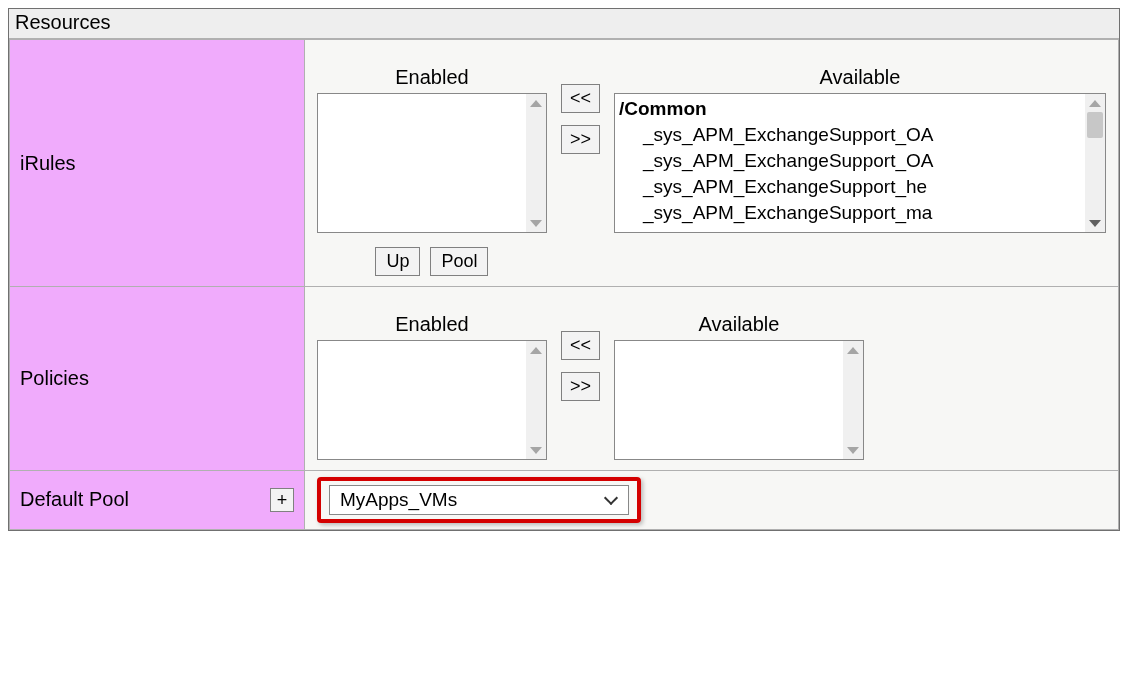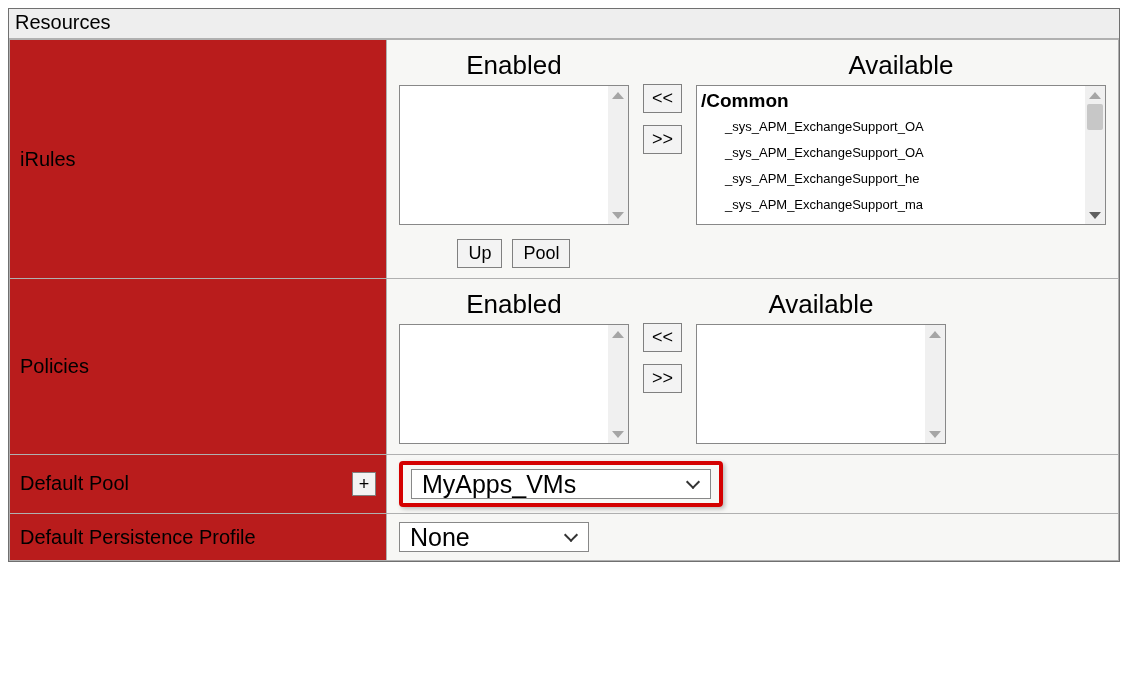--- a/index.html
+++ b/index.html
@@ -24,62 +24,63 @@
   }
   .content-table {
     width: 100%;
     border-collapse: collapse;
   }
   .content-table > tbody > tr > td {
     border: 1px solid #b0b0b0;
     vertical-align: middle;
   }
   .label-cell {
-    background: #b91c1c;
+    background: #f0abfc;
     padding: 8px 10px;
     width: 378px;
     font-size: 20px;
   }
   .value-cell {
     background: #f7f7f5;
     padding: 10px 12px;
   }
   .dual-list {
     display: flex;
     align-items: flex-start;
     gap: 14px;
   }
   .dl-col {
     display: flex;
     flex-direction: column;
     align-items: center;
   }
   .dl-header {
-    font-size: 26px;
+    font-size: 20px;
     margin-bottom: 4px;
+    margin-top: 16px;
   }
   .listbox {
     background: #ffffff;
     border: 1px solid #888888;
     overflow: hidden;
     position: relative;
   }
   .listbox-inner {
     padding: 2px 4px;
     overflow: hidden;
     height: 100%;
   }
   .lb-enabled-irules   { width: 230px; height: 140px; }
-  .lb-available-irules { width: 410px; height: 140px; }
+  .lb-available-irules { width: 492px; height: 140px; }
   .lb-enabled-policies   { width: 230px; height: 120px; }
   .lb-available-policies { width: 250px; height: 120px; }
 
   .lb-item {
     white-space: nowrap;
-    font-size: 13px;
+    font-size: 19px;
     line-height: 26px;
     padding-left: 4px;
   }
   .lb-group {
     font-weight: bold;
     font-size: 19px;
     line-height: 26px;
   }
   .lb-item.indent { padding-left: 24px; }
 
@@ -145,21 +146,21 @@
   }
 
   .select {
     display: inline-flex;
     align-items: center;
     justify-content: space-between;
     background: #ffffff;
     border: 1px solid #888888;
     height: 30px;
     padding: 0 8px 0 10px;
-    font-size: 25px;
+    font-size: 19px;
     cursor: pointer;
   }
   .select .caret { margin-left: 8px; }
   .caret {
     width: 0; height: 0;
     border-left: 6px solid transparent;
     border-right: 6px solid transparent;
     border-top: 7px solid #333;
   }
   .caret.outline {
@@ -328,26 +329,17 @@
         <td class="value-cell" style="padding:6px 12px;">
           <span class="highlight-box">
             <span class="select" style="width:300px;">
               <span>MyApps_VMs</span>
               <span class="caret outline"></span>
             </span>
           </span>
         </td>
       </tr>
 
-      <tr>
-        <td class="label-cell">Default Persistence Profile</td>
-        <td class="value-cell" style="padding:8px 12px;">
-          <span class="select" style="width:190px;">
-            <span>None</span>
-            <span class="caret outline"></span>
-          </span>
-        </td>
-      </tr>
 
 
     </tbody>
   </table>
 </div>
 
 </body></html>

